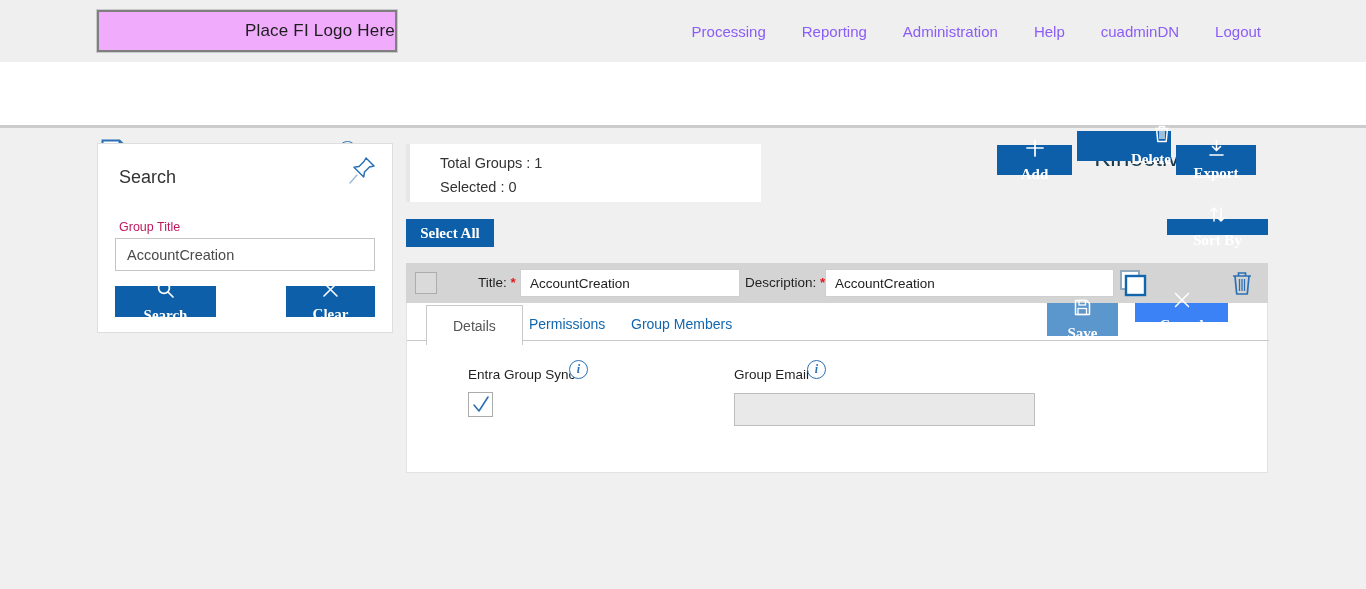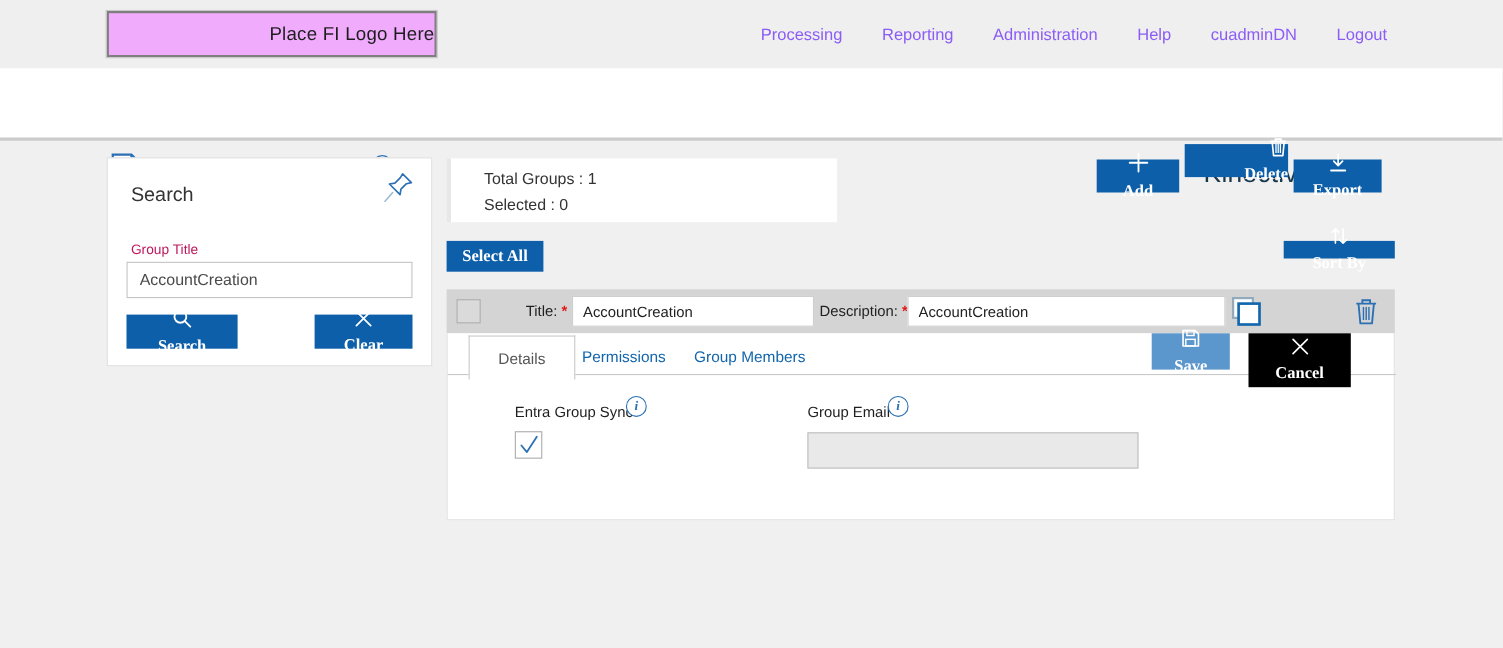--- a/index.html
+++ b/index.html
@@ -78,21 +78,21 @@
   .panel { position:absolute; left:406px; top:172px; width:862px; height:170px; background:#fff;
            border:1px solid #e2e2e2; border-top:none; }
   .tabbar { position:absolute; left:0; top:0; width:862px; height:38px; border-bottom:1px solid #c9c9c9; }
   .tab { position:absolute; top:2px; height:38px; display:flex; align-items:center; justify-content:center;
          font-size:14px; cursor:pointer; padding:0 26px; }
   .tab.active { left:19px; background:#fff; border:1px solid #c9c9c9; border-bottom:none;
                 color:#555; height:40px; z-index:2; }
   .tab.t2 { left:96px; color:#1266ad; }
   .tab.t3 { left:198px; color:#1266ad; }
   .save-btn   { position:absolute; left:640px; top:0px; width:71px; height:33px; background:#5b96cd; }
-  .cancel-btn { position:absolute; left:728px; top:0px; width:93px; height:49px; background:#000000; }
+  .cancel-btn { position:absolute; left:728px; top:0px; width:93px; height:19px; background:#3b82f6; }
 
   .field-label { position:absolute; font-size:13.5px; color:#1f1f1f; white-space:nowrap; }
   .entra-label { left:61px; top:64px; }
   .email-label { left:327px; top:64px; }
   .field-info { position:absolute; top:57px; }
   .entra-info { left:162px; }
   .email-info { left:400px; }
   .entra-checkbox { position:absolute; left:61px; top:89px; width:25px; height:25px;
                     background:#fff; border:1px solid #ababab; cursor:pointer;
                     display:flex; align-items:center; justify-content:center; }

